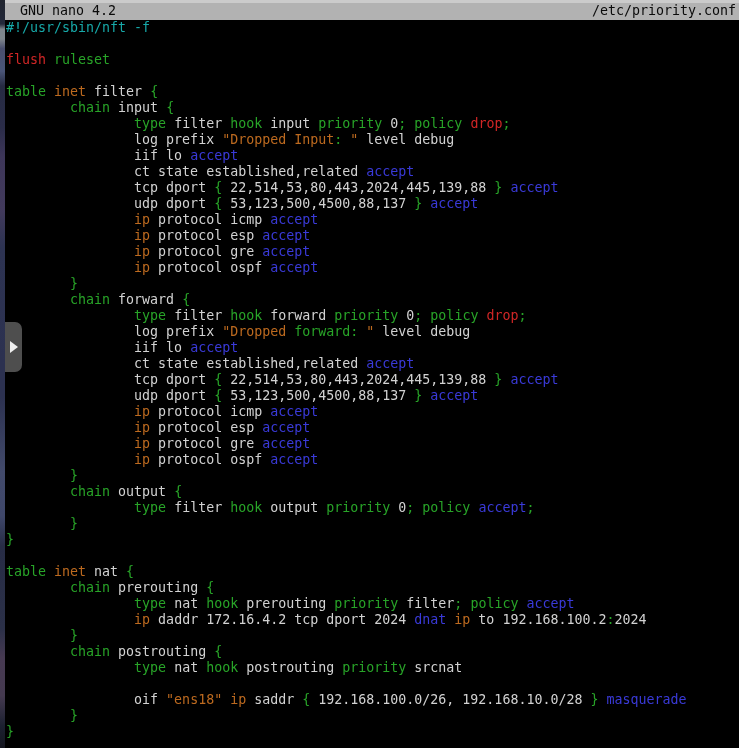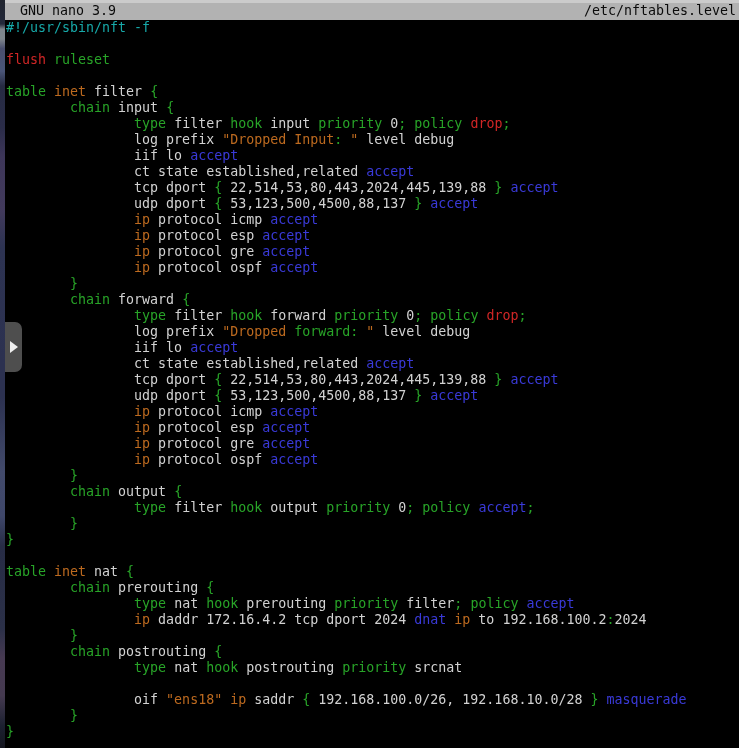--- a/index.html
+++ b/index.html
@@ -43,20 +43,20 @@
     border-top:6px solid transparent;border-bottom:6px solid transparent;
     border-left:8px solid #f0f0f0;
   }
 </style>
 </head>
 <body>
 
 <div class="screen" style="background: rgb(0, 0, 0);">
   <div class="wallpaper-strip"></div>
   <div class="titlebar" style="background: rgb(178, 178, 178); border-top-color: rgb(203, 203, 203); color: rgb(10, 10, 10);">
-    <span>GNU nano 3.9</span>
-    <span>/etc/nftables.level</span>
+    <span>GNU nano 4.2</span>
+    <span>/etc/priority.conf</span>
   </div>
   <div class="editor" style="color: rgb(210, 210, 210);"><div class="line"><span style="color: rgb(23, 169, 169);">#!/usr/sbin/nft -f</span></div><div class="line"></div><div class="line"><span style="color: rgb(208, 38, 38);">flush</span><span style="color: rgb(210, 210, 210);"> </span><span style="color: rgb(40, 164, 40);">ruleset</span></div><div class="line"></div><div class="line"><span style="color: rgb(40, 164, 40);">table</span><span style="color: rgb(210, 210, 210);"> </span><span style="color: rgb(189, 106, 31);">inet</span><span style="color: rgb(210, 210, 210);"> filter </span><span style="color: rgb(40, 164, 40);">{</span></div><div class="line"><span style="color: rgb(210, 210, 210);">        </span><span style="color: rgb(40, 164, 40);">chain</span><span style="color: rgb(210, 210, 210);"> input </span><span style="color: rgb(40, 164, 40);">{</span></div><div class="line"><span style="color: rgb(210, 210, 210);">                </span><span style="color: rgb(40, 164, 40);">type</span><span style="color: rgb(210, 210, 210);"> filter </span><span style="color: rgb(40, 164, 40);">hook</span><span style="color: rgb(210, 210, 210);"> input </span><span style="color: rgb(40, 164, 40);">priority</span><span style="color: rgb(210, 210, 210);"> 0</span><span style="color: rgb(40, 164, 40);">;</span><span style="color: rgb(210, 210, 210);"> </span><span style="color: rgb(40, 164, 40);">policy</span><span style="color: rgb(210, 210, 210);"> </span><span style="color: rgb(208, 38, 38);">drop</span><span style="color: rgb(40, 164, 40);">;</span></div><div class="line"><span style="color: rgb(210, 210, 210);">                log prefix </span><span style="color: rgb(189, 106, 31);">"Dropped Input</span><span style="color: rgb(40, 164, 40);">:</span><span style="color: rgb(189, 106, 31);"> "</span><span style="color: rgb(210, 210, 210);"> level debug</span></div><div class="line"><span style="color: rgb(210, 210, 210);">                iif lo </span><span style="color: rgb(58, 58, 217);">accept</span></div><div class="line"><span style="color: rgb(210, 210, 210);">                ct state established,related </span><span style="color: rgb(58, 58, 217);">accept</span></div><div class="line"><span style="color: rgb(210, 210, 210);">                tcp dport </span><span style="color: rgb(40, 164, 40);">{</span><span style="color: rgb(210, 210, 210);"> 22,514,53,80,443,2024,445,139,88 </span><span style="color: rgb(40, 164, 40);">}</span><span style="color: rgb(210, 210, 210);"> </span><span style="color: rgb(58, 58, 217);">accept</span></div><div class="line"><span style="color: rgb(210, 210, 210);">                udp dport </span><span style="color: rgb(40, 164, 40);">{</span><span style="color: rgb(210, 210, 210);"> 53,123,500,4500,88,137 </span><span style="color: rgb(40, 164, 40);">}</span><span style="color: rgb(210, 210, 210);"> </span><span style="color: rgb(58, 58, 217);">accept</span></div><div class="line"><span style="color: rgb(210, 210, 210);">                </span><span style="color: rgb(189, 106, 31);">ip</span><span style="color: rgb(210, 210, 210);"> protocol icmp </span><span style="color: rgb(58, 58, 217);">accept</span></div><div class="line"><span style="color: rgb(210, 210, 210);">                </span><span style="color: rgb(189, 106, 31);">ip</span><span style="color: rgb(210, 210, 210);"> protocol esp </span><span style="color: rgb(58, 58, 217);">accept</span></div><div class="line"><span style="color: rgb(210, 210, 210);">                </span><span style="color: rgb(189, 106, 31);">ip</span><span style="color: rgb(210, 210, 210);"> protocol gre </span><span style="color: rgb(58, 58, 217);">accept</span></div><div class="line"><span style="color: rgb(210, 210, 210);">                </span><span style="color: rgb(189, 106, 31);">ip</span><span style="color: rgb(210, 210, 210);"> protocol ospf </span><span style="color: rgb(58, 58, 217);">accept</span></div><div class="line"><span style="color: rgb(210, 210, 210);">        </span><span style="color: rgb(40, 164, 40);">}</span></div><div class="line"><span style="color: rgb(210, 210, 210);">        </span><span style="color: rgb(40, 164, 40);">chain</span><span style="color: rgb(210, 210, 210);"> forward </span><span style="color: rgb(40, 164, 40);">{</span></div><div class="line"><span style="color: rgb(210, 210, 210);">                </span><span style="color: rgb(40, 164, 40);">type</span><span style="color: rgb(210, 210, 210);"> filter </span><span style="color: rgb(40, 164, 40);">hook</span><span style="color: rgb(210, 210, 210);"> forward </span><span style="color: rgb(40, 164, 40);">priority</span><span style="color: rgb(210, 210, 210);"> 0</span><span style="color: rgb(40, 164, 40);">;</span><span style="color: rgb(210, 210, 210);"> </span><span style="color: rgb(40, 164, 40);">policy</span><span style="color: rgb(210, 210, 210);"> </span><span style="color: rgb(208, 38, 38);">drop</span><span style="color: rgb(40, 164, 40);">;</span></div><div class="line"><span style="color: rgb(210, 210, 210);">                log prefix </span><span style="color: rgb(189, 106, 31);">"Dropped </span><span style="color: rgb(40, 164, 40);">forward:</span><span style="color: rgb(189, 106, 31);"> "</span><span style="color: rgb(210, 210, 210);"> level debug</span></div><div class="line"><span style="color: rgb(210, 210, 210);">                iif lo </span><span style="color: rgb(58, 58, 217);">accept</span></div><div class="line"><span style="color: rgb(210, 210, 210);">                ct state established,related </span><span style="color: rgb(58, 58, 217);">accept</span></div><div class="line"><span style="color: rgb(210, 210, 210);">                tcp dport </span><span style="color: rgb(40, 164, 40);">{</span><span style="color: rgb(210, 210, 210);"> 22,514,53,80,443,2024,445,139,88 </span><span style="color: rgb(40, 164, 40);">}</span><span style="color: rgb(210, 210, 210);"> </span><span style="color: rgb(58, 58, 217);">accept</span></div><div class="line"><span style="color: rgb(210, 210, 210);">                udp dport </span><span style="color: rgb(40, 164, 40);">{</span><span style="color: rgb(210, 210, 210);"> 53,123,500,4500,88,137 </span><span style="color: rgb(40, 164, 40);">}</span><span style="color: rgb(210, 210, 210);"> </span><span style="color: rgb(58, 58, 217);">accept</span></div><div class="line"><span style="color: rgb(210, 210, 210);">                </span><span style="color: rgb(189, 106, 31);">ip</span><span style="color: rgb(210, 210, 210);"> protocol icmp </span><span style="color: rgb(58, 58, 217);">accept</span></div><div class="line"><span style="color: rgb(210, 210, 210);">                </span><span style="color: rgb(189, 106, 31);">ip</span><span style="color: rgb(210, 210, 210);"> protocol esp </span><span style="color: rgb(58, 58, 217);">accept</span></div><div class="line"><span style="color: rgb(210, 210, 210);">                </span><span style="color: rgb(189, 106, 31);">ip</span><span style="color: rgb(210, 210, 210);"> protocol gre </span><span style="color: rgb(58, 58, 217);">accept</span></div><div class="line"><span style="color: rgb(210, 210, 210);">                </span><span style="color: rgb(189, 106, 31);">ip</span><span style="color: rgb(210, 210, 210);"> protocol ospf </span><span style="color: rgb(58, 58, 217);">accept</span></div><div class="line"><span style="color: rgb(210, 210, 210);">        </span><span style="color: rgb(40, 164, 40);">}</span></div><div class="line"><span style="color: rgb(210, 210, 210);">        </span><span style="color: rgb(40, 164, 40);">chain</span><span style="color: rgb(210, 210, 210);"> output </span><span style="color: rgb(40, 164, 40);">{</span></div><div class="line"><span style="color: rgb(210, 210, 210);">                </span><span style="color: rgb(40, 164, 40);">type</span><span style="color: rgb(210, 210, 210);"> filter </span><span style="color: rgb(40, 164, 40);">hook</span><span style="color: rgb(210, 210, 210);"> output </span><span style="color: rgb(40, 164, 40);">priority</span><span style="color: rgb(210, 210, 210);"> 0</span><span style="color: rgb(40, 164, 40);">;</span><span style="color: rgb(210, 210, 210);"> </span><span style="color: rgb(40, 164, 40);">policy</span><span style="color: rgb(210, 210, 210);"> </span><span style="color: rgb(58, 58, 217);">accept</span><span style="color: rgb(40, 164, 40);">;</span></div><div class="line"><span style="color: rgb(210, 210, 210);">        </span><span style="color: rgb(40, 164, 40);">}</span></div><div class="line"><span style="color: rgb(40, 164, 40);">}</span></div><div class="line"></div><div class="line"><span style="color: rgb(40, 164, 40);">table</span><span style="color: rgb(210, 210, 210);"> </span><span style="color: rgb(189, 106, 31);">inet</span><span style="color: rgb(210, 210, 210);"> nat </span><span style="color: rgb(40, 164, 40);">{</span></div><div class="line"><span style="color: rgb(210, 210, 210);">        </span><span style="color: rgb(40, 164, 40);">chain</span><span style="color: rgb(210, 210, 210);"> prerouting </span><span style="color: rgb(40, 164, 40);">{</span></div><div class="line"><span style="color: rgb(210, 210, 210);">                </span><span style="color: rgb(40, 164, 40);">type</span><span style="color: rgb(210, 210, 210);"> nat </span><span style="color: rgb(40, 164, 40);">hook</span><span style="color: rgb(210, 210, 210);"> prerouting </span><span style="color: rgb(40, 164, 40);">priority</span><span style="color: rgb(210, 210, 210);"> filter</span><span style="color: rgb(40, 164, 40);">;</span><span style="color: rgb(210, 210, 210);"> </span><span style="color: rgb(40, 164, 40);">policy</span><span style="color: rgb(210, 210, 210);"> </span><span style="color: rgb(58, 58, 217);">accept</span></div><div class="line"><span style="color: rgb(210, 210, 210);">                </span><span style="color: rgb(189, 106, 31);">ip</span><span style="color: rgb(210, 210, 210);"> daddr 172.16.4.2 tcp dport 2024 </span><span style="color: rgb(58, 58, 217);">dnat</span><span style="color: rgb(210, 210, 210);"> </span><span style="color: rgb(189, 106, 31);">ip</span><span style="color: rgb(210, 210, 210);"> to 192.168.100.2</span><span style="color: rgb(40, 164, 40);">:</span><span style="color: rgb(210, 210, 210);">2024</span></div><div class="line"><span style="color: rgb(210, 210, 210);">        </span><span style="color: rgb(40, 164, 40);">}</span></div><div class="line"><span style="color: rgb(210, 210, 210);">        </span><span style="color: rgb(40, 164, 40);">chain</span><span style="color: rgb(210, 210, 210);"> postrouting </span><span style="color: rgb(40, 164, 40);">{</span></div><div class="line"><span style="color: rgb(210, 210, 210);">                </span><span style="color: rgb(40, 164, 40);">type</span><span style="color: rgb(210, 210, 210);"> nat </span><span style="color: rgb(40, 164, 40);">hook</span><span style="color: rgb(210, 210, 210);"> postrouting </span><span style="color: rgb(40, 164, 40);">priority</span><span style="color: rgb(210, 210, 210);"> srcnat</span></div><div class="line"></div><div class="line"><span style="color: rgb(210, 210, 210);">                oif </span><span style="color: rgb(189, 106, 31);">"ens18"</span><span style="color: rgb(210, 210, 210);"> </span><span style="color: rgb(189, 106, 31);">ip</span><span style="color: rgb(210, 210, 210);"> saddr </span><span style="color: rgb(40, 164, 40);">{</span><span style="color: rgb(210, 210, 210);"> 192.168.100.0/26, 192.168.10.0/28 </span><span style="color: rgb(40, 164, 40);">}</span><span style="color: rgb(210, 210, 210);"> </span><span style="color: rgb(58, 58, 217);">masquerade</span></div><div class="line"><span style="color: rgb(210, 210, 210);">        </span><span style="color: rgb(40, 164, 40);">}</span></div><div class="line"><span style="color: rgb(40, 164, 40);">}</span></div></div>
   <div class="panel-tab" style="background: rgb(78, 78, 78);">
     <span class="tri" style="border-left-color: rgb(240, 240, 240);"></span>
   </div>
 </div>
 
 </body></html>

